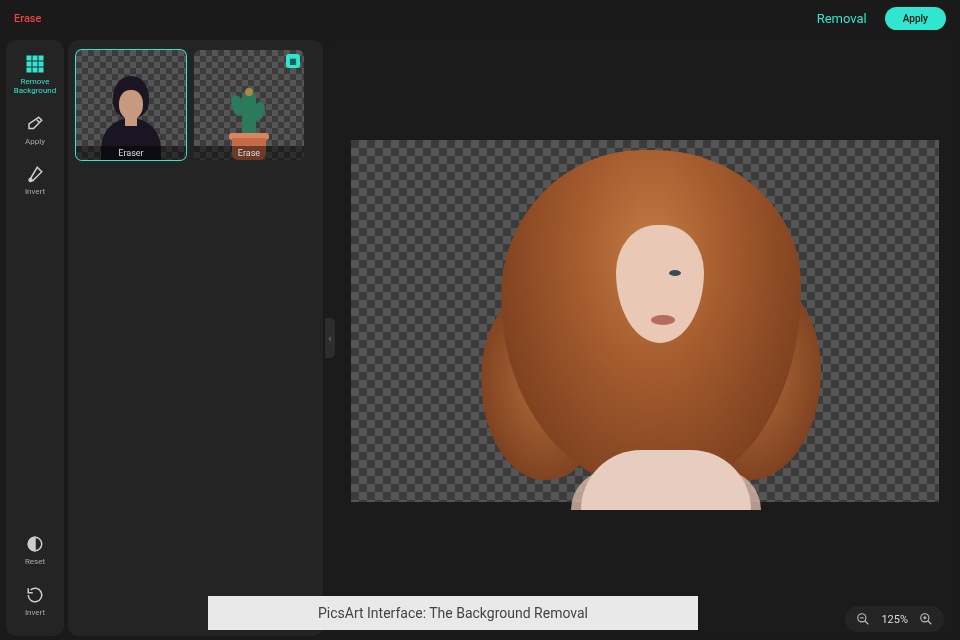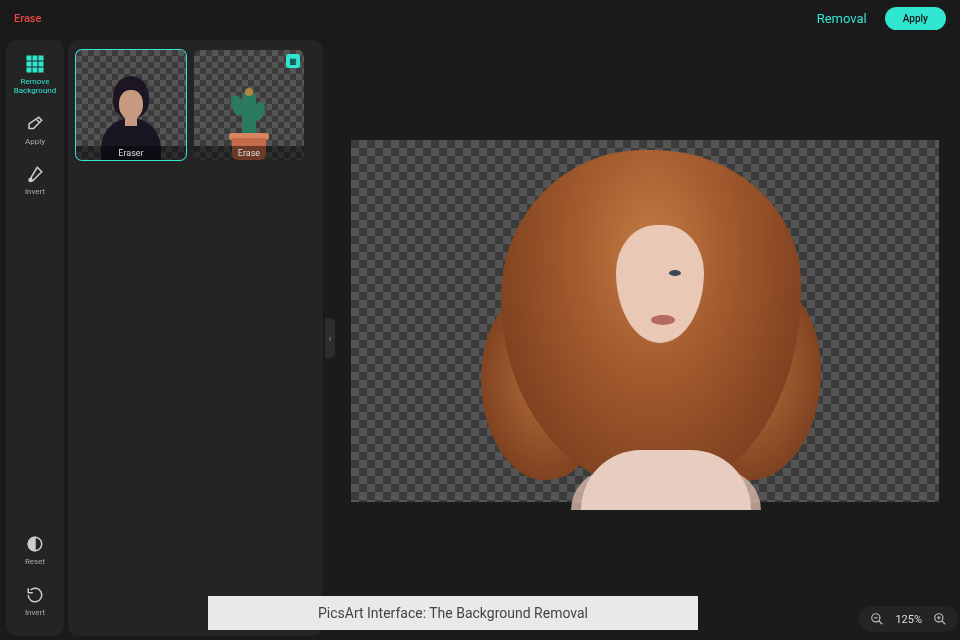--- a/index.html
+++ b/index.html
@@ -68,21 +68,21 @@
       linear-gradient(45deg,transparent 75%,#555 75%),
       linear-gradient(-45deg,transparent 75%,#555 75%);
     background-size:16px 16px;
     background-position:0 0,0 8px,8px -8px,-8px 0;
     background-color:#3b3b3b;
   }
   .thumb .checker { background-size:12px 12px; background-position:0 0,0 6px,6px -6px,-6px 0; }
 
   .caption-bar { position:absolute; left:208px; bottom:10px; width:490px; height:34px; background:#e9e9e9; color:#444; display:flex; align-items:center; justify-content:center; font-size:14px; }
 
-  .zoom-ctl { position:absolute; right:2px; bottom:8px; display:flex; align-items:center; gap:10px; background:#242424; padding:5px 10px; border-radius:14px; }
+  .zoom-ctl { position:absolute; right:16px; bottom:8px; display:flex; align-items:center; gap:10px; background:#242424; padding:5px 10px; border-radius:14px; }
   .zoom-ctl .zbtn { width:16px; height:16px; display:flex; align-items:center; justify-content:center; cursor:pointer; color:#aaa; }
   .zoom-ctl .zval { font-size:11px; color:#ddd; }
 </style>
 </head>
 <body>
 
 <div class="topbar">
   <div class="title">Erase</div>
   <div class="top-actions">
     <div class="cancel">Removal</div>

